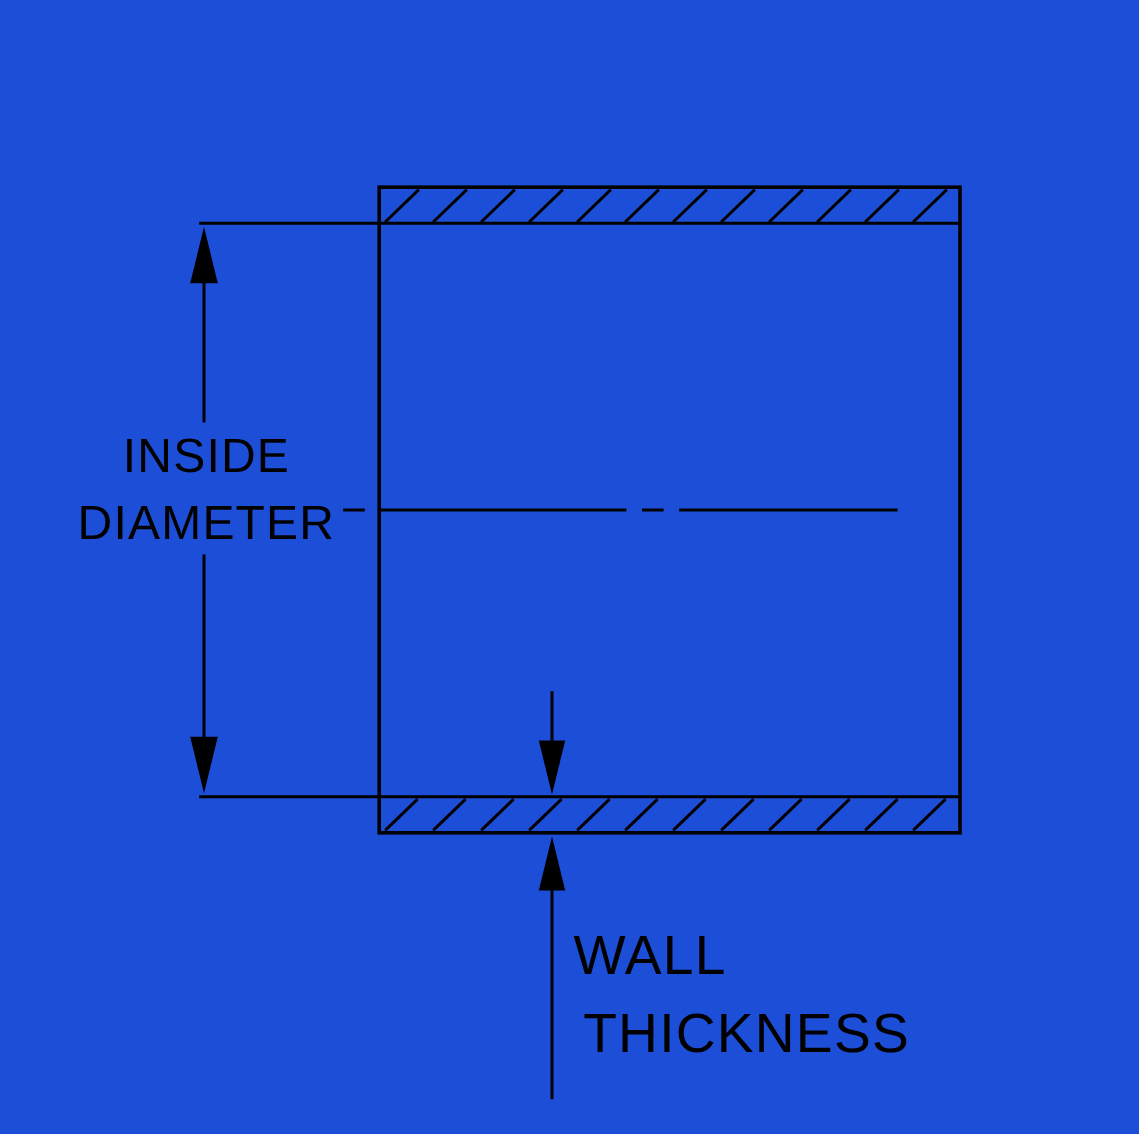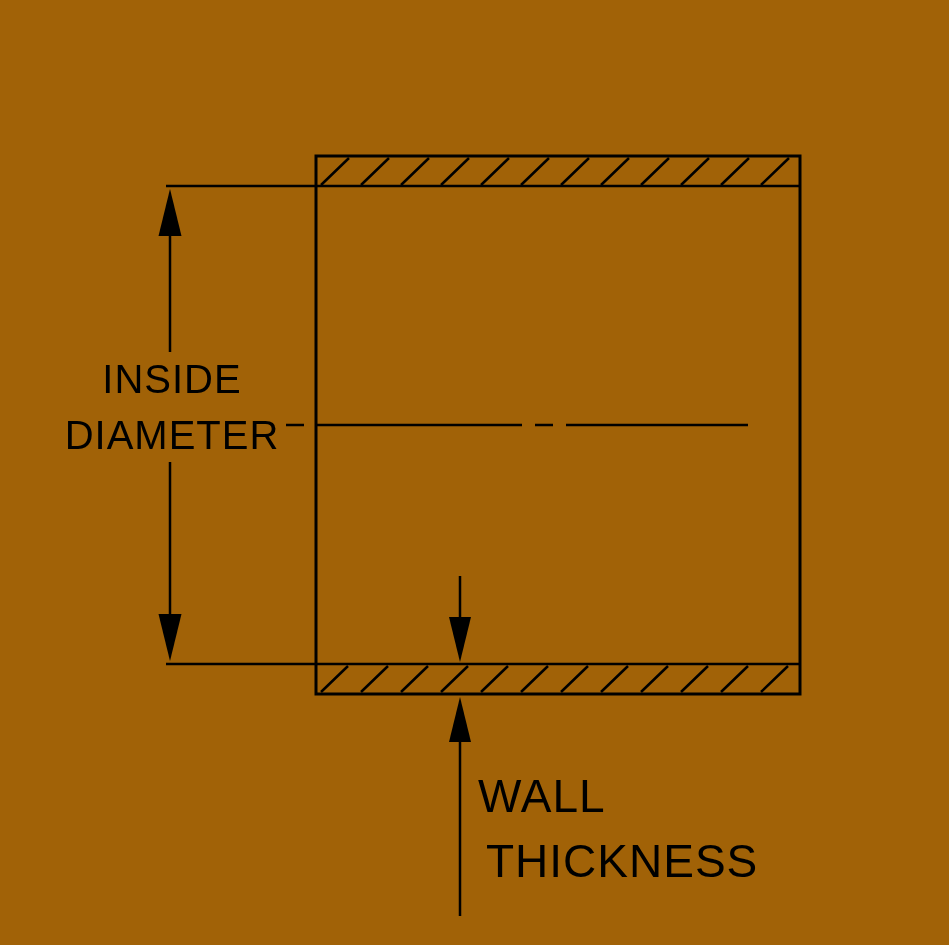--- a/index.html
+++ b/index.html
@@ -7,21 +7,21 @@
     padding: 0;
     background: #ffffff;
     width: 949px;
     height: 945px;
     overflow: hidden;
   }
   .diagram-wrap {
     position: relative;
     width: 949px;
     height: 945px;
-    background: #a16207;
+    background: #1d4ed8;
   }
   svg { display: block; }
   .stroke-line { stroke: #000000; fill: none; }
   .fill-shape  { fill: #000000; stroke: none; }
   .diagram-label {
     font-family: "Liberation Sans", sans-serif;
     fill: #000000;
     letter-spacing: 1px;
   }
   .label-sm { font-size: 40px; }

